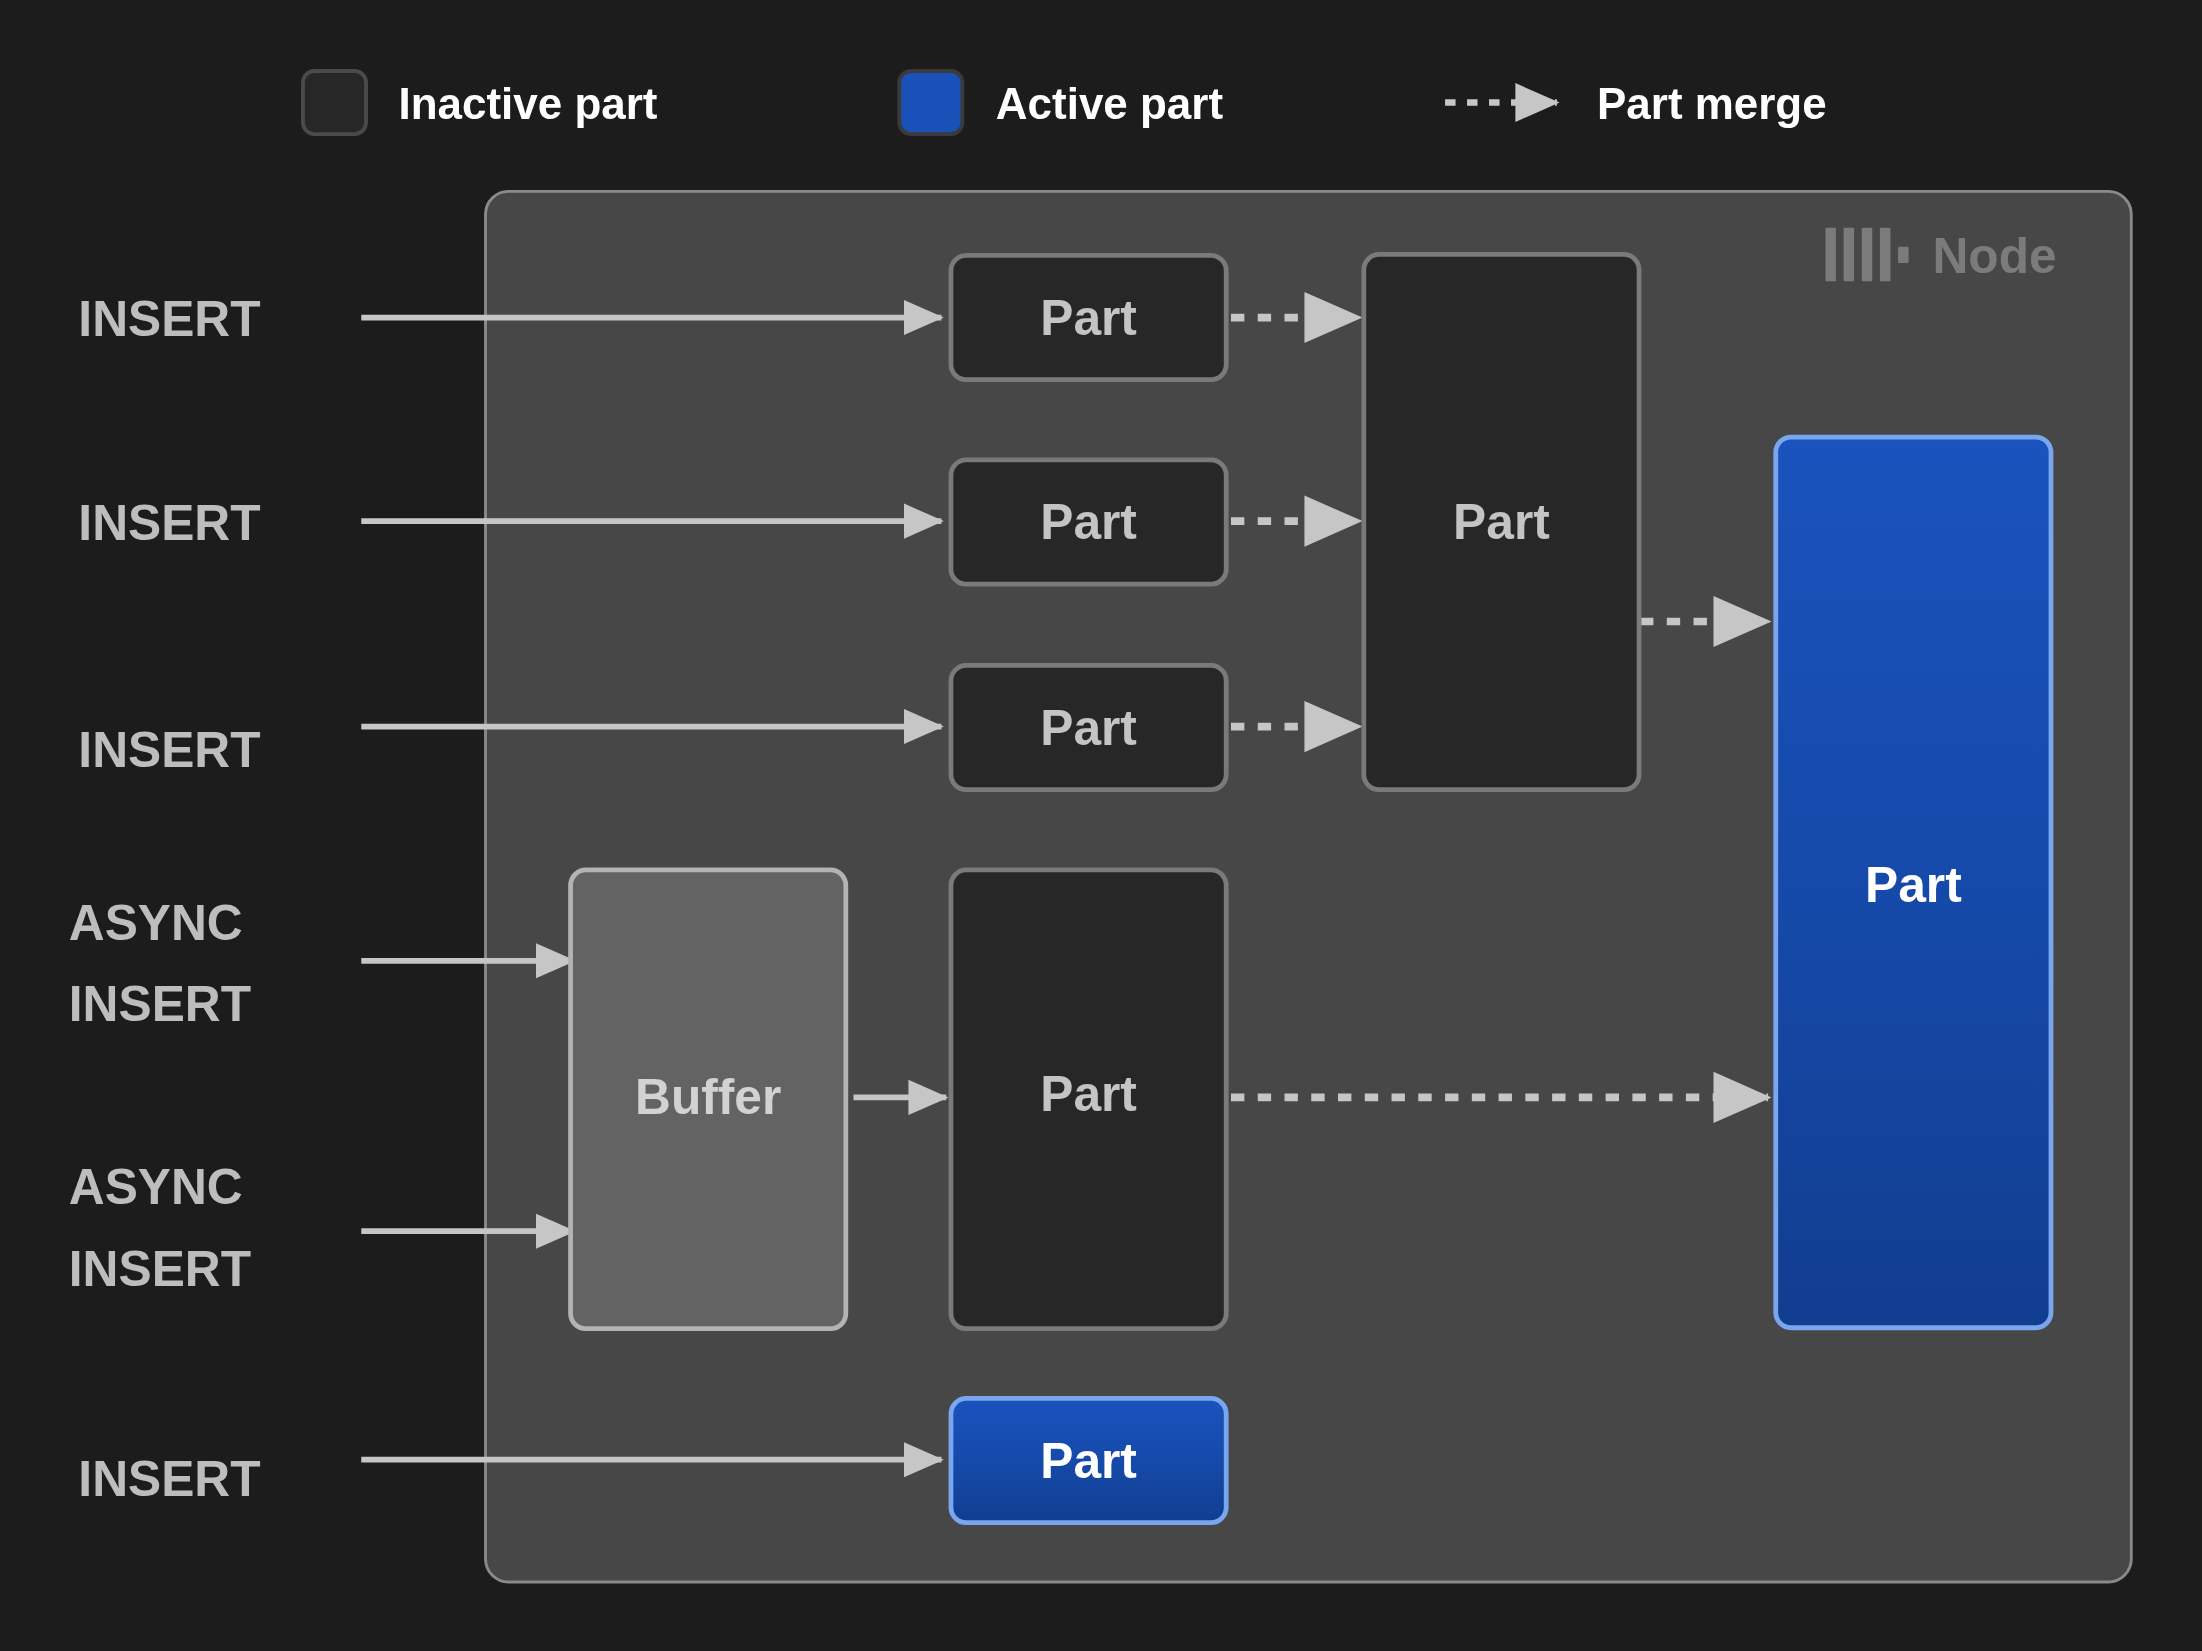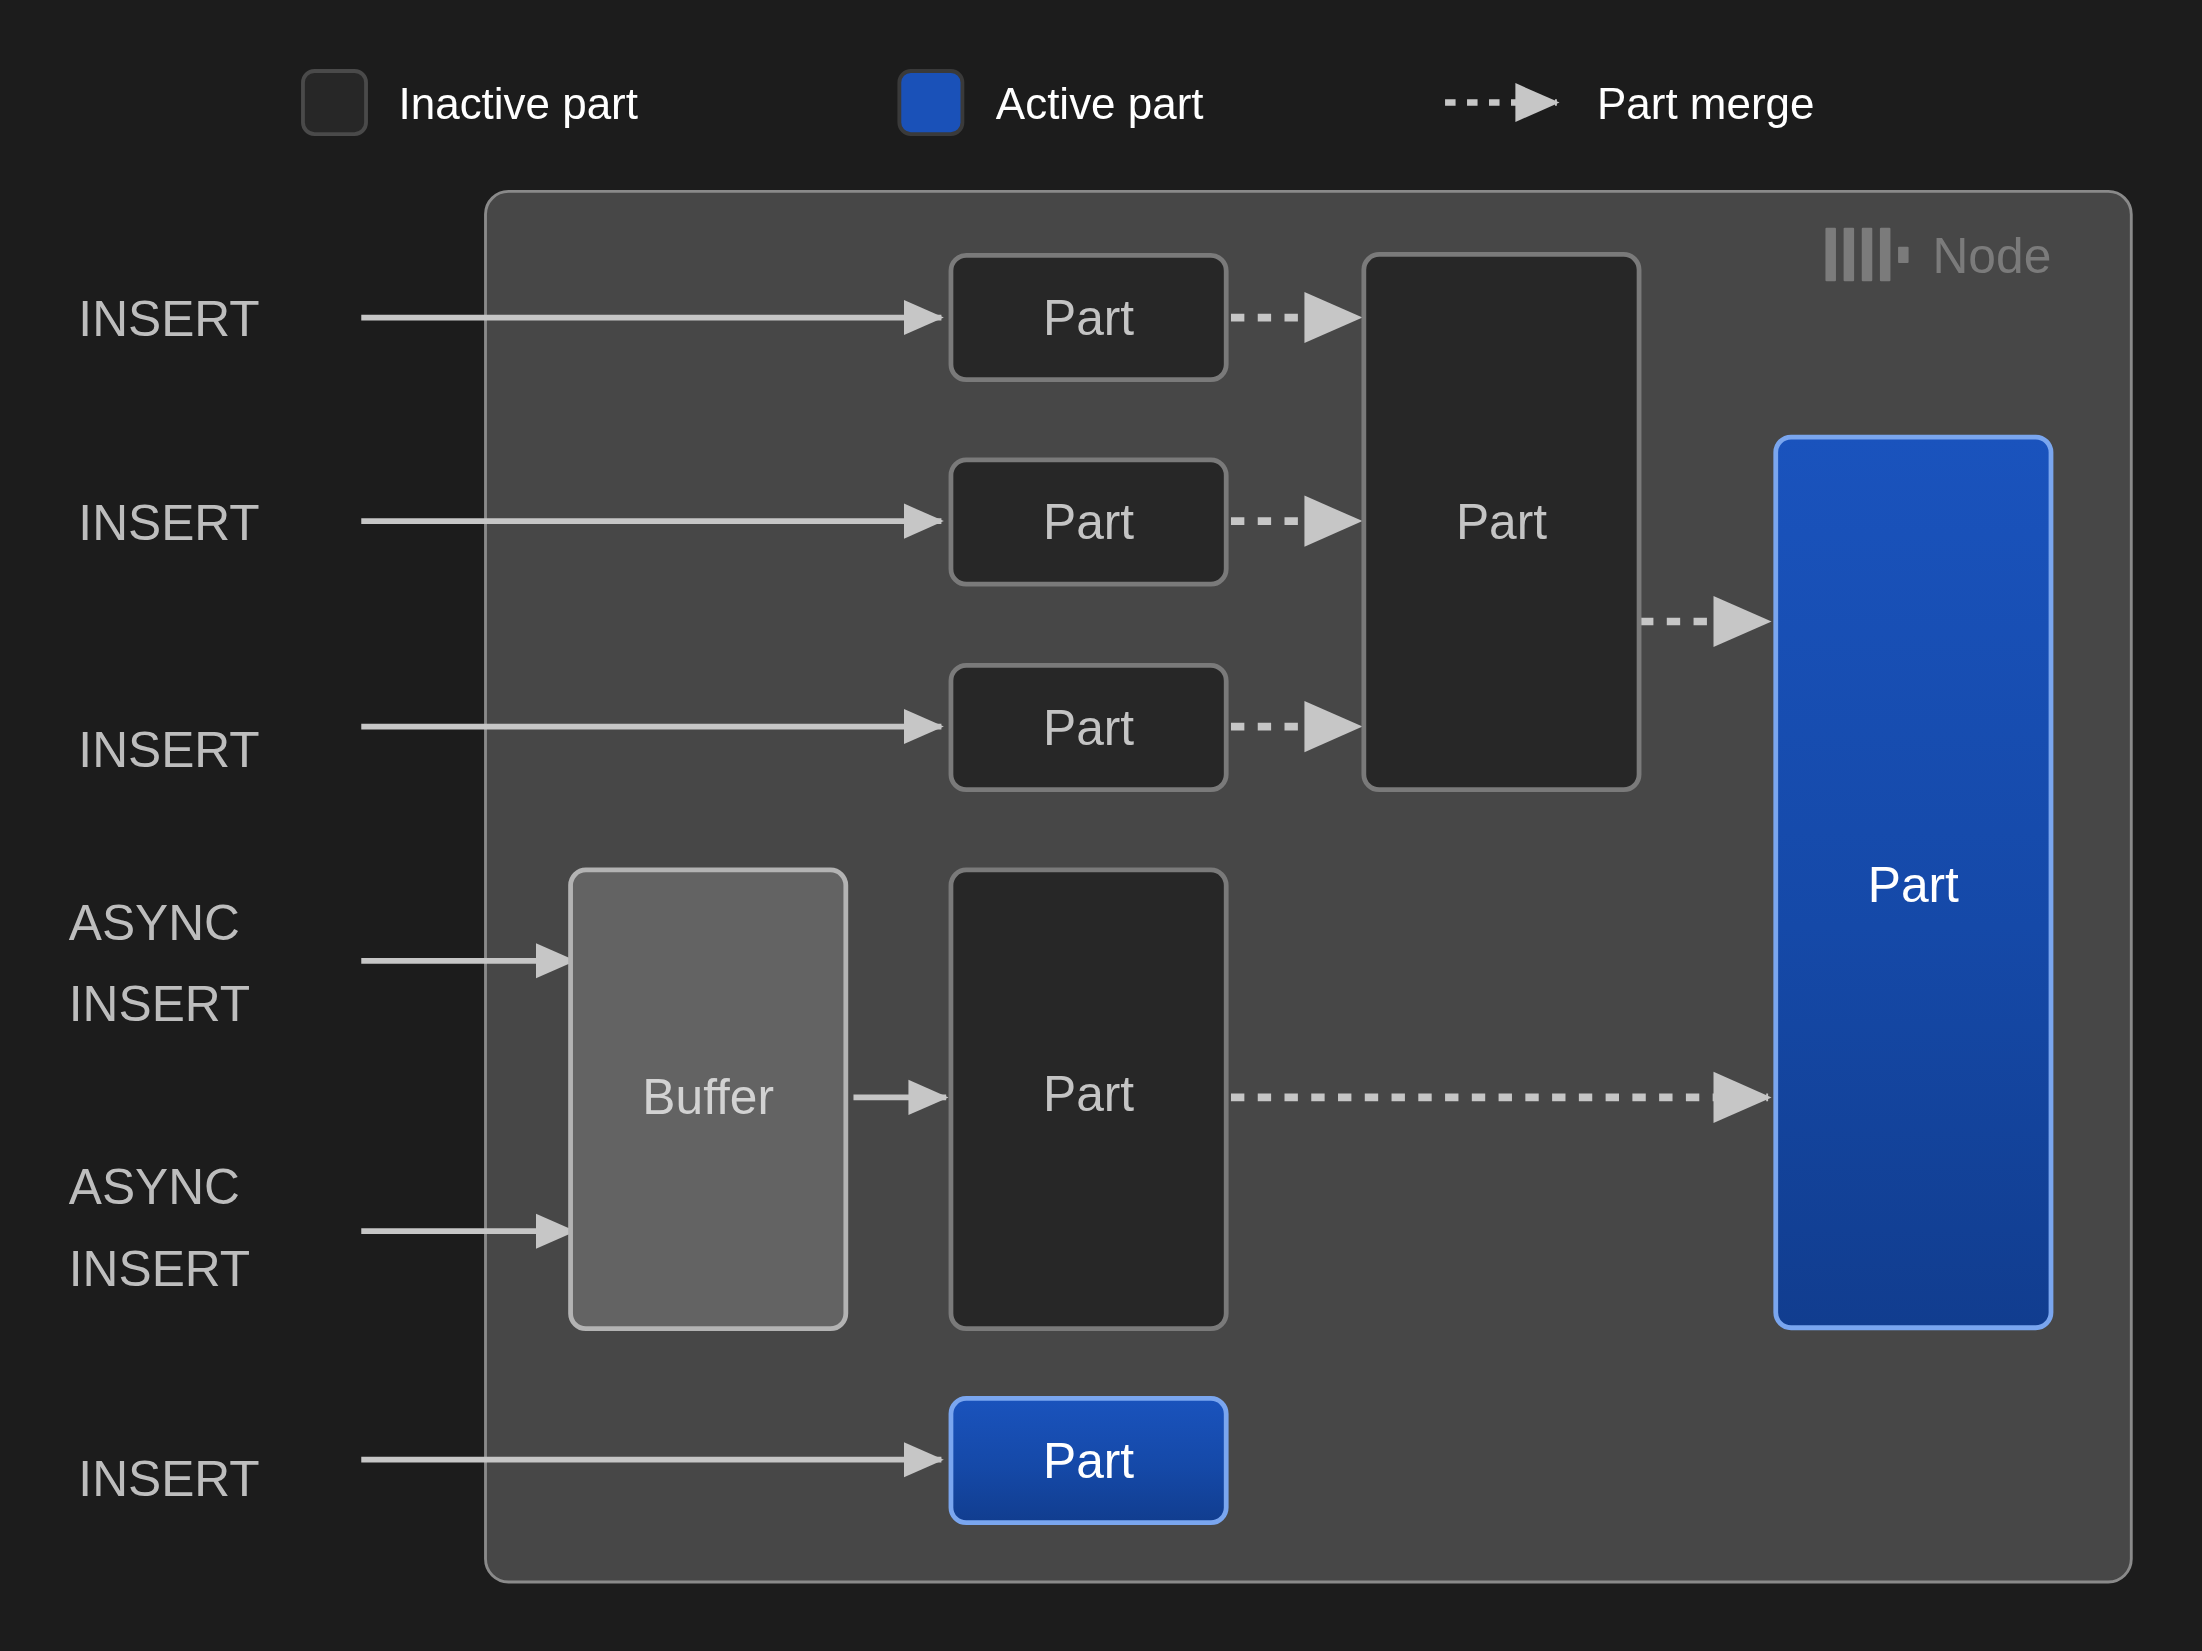--- a/index.html
+++ b/index.html
@@ -10,20 +10,21 @@
   body {
     width: 2202px;
     height: 1652px;
     overflow: hidden;
     font-family: "Liberation Sans", sans-serif;
   }
   #stage {
     position: relative;
     width: 2126px;
     height: 1652px;
+    font-weight: bold;
   }
   svg.diagram {
     position: absolute;
     inset: 0;
     width: 2202px;
     height: 1652px;
     display: block;
   }
   .legend-text {
     font-family: "Liberation Sans", sans-serif;

